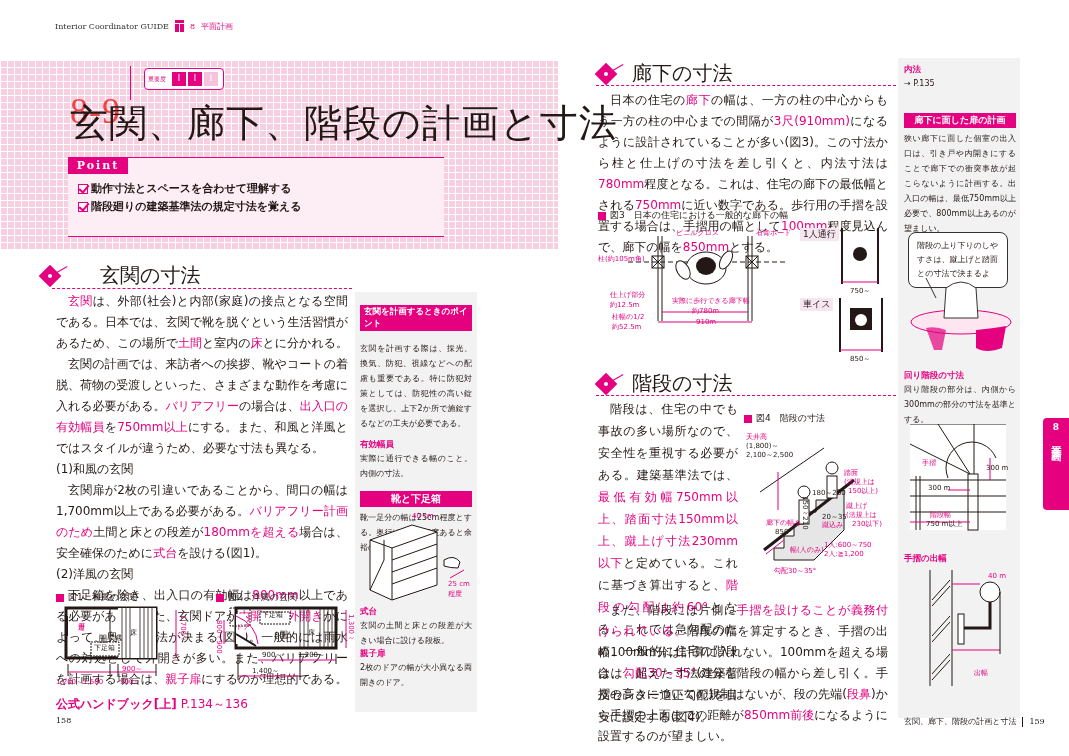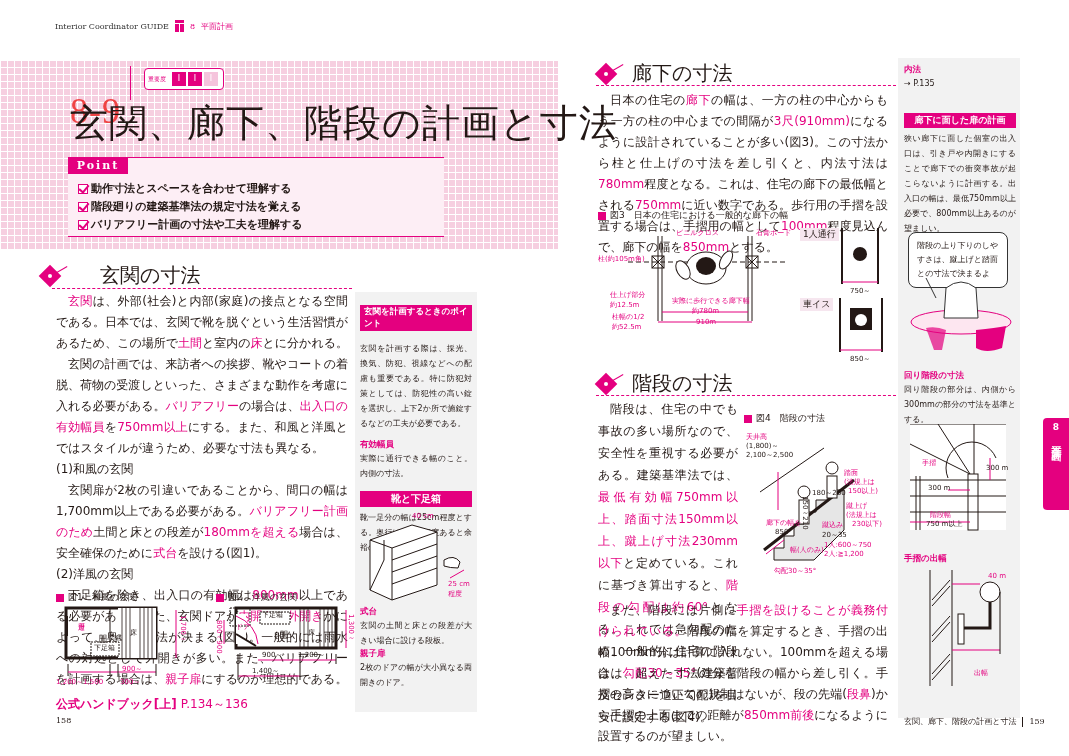--- a/index.html
+++ b/index.html
@@ -83,24 +83,20 @@
 <div class="abs point-box"></div>
 <div class="abs point-tag">Point</div>
 <ul class="abs point-list">
   <li>
       <span class="chk"></span>
       <span>動作寸法とスペースを合わせて理解する</span>
     </li>
   <li>
       <span class="chk"></span>
       <span>階段廻りの建築基準法の規定寸法を覚える</span>
-    </li>
-  <li>
-      <span class="chk"></span>
-      <span>バリアフリー計画の寸法や工夫を理解する</span>
     </li>
 </ul>
 
 <div class="abs h2" style="left:40px; top:262px;gap:30px;">
   <span class="h2-icon">
       <span class="dia"></span>
       <span class="dot"></span>
       <span class="tail"></span>
     </span>
   <span>玄関の寸法</span>
@@ -328,21 +324,21 @@
 <span class="abs dim" style="left:844px; top:477px;">(法規上は</span>
 <span class="abs dim" style="left:848px; top:486px;">150以上)</span>
 <span class="abs dimk" style="left:812px; top:488px;">180～260</span>
 <span class="abs dimk" style="left:800px; top:496px; writing-mode:vertical-rl;">150～210</span>
 <span class="abs dim" style="left:846px; top:501px;">蹴上げ</span>
 <span class="abs dim" style="left:846px; top:510px;">(法規上は</span>
 <span class="abs dim" style="left:852px; top:519px;">230以下)</span>
 <span class="abs dim" style="left:766px; top:518px;">廊下の幅を</span>
 <span class="abs dimk" style="left:775px; top:528px;">850</span>
 <span class="abs dim" style="left:822px; top:520px;">蹴込み</span>
-<span class="abs dimk" style="left:822px; top:530px;">20～35</span>
+<span class="abs dimk" style="left:822px; top:512px;">20～35</span>
 <span class="abs dim" style="left:790px; top:545px;">幅(人のみ)</span>
 <span class="abs dim" style="left:824px; top:540px;">1人:600～750</span>
 <span class="abs dim" style="left:824px; top:549px;">2人:≧1,200</span>
 <span class="abs dim" style="left:774px; top:566px;">勾配30～35°</span>
 
 <div class="abs side" style="left:898px; top:58px; width:122px; height:660px;"></div>
 <div class="abs" style="left:904px; top:64px; width:112px;">
   <div class="side-term">内法</div>
   <div class="side-text">→ P.135</div>
   <div class="side-head full" style="margin-top:22px; font-size:9px;">廊下に面した扉の計画</div>

